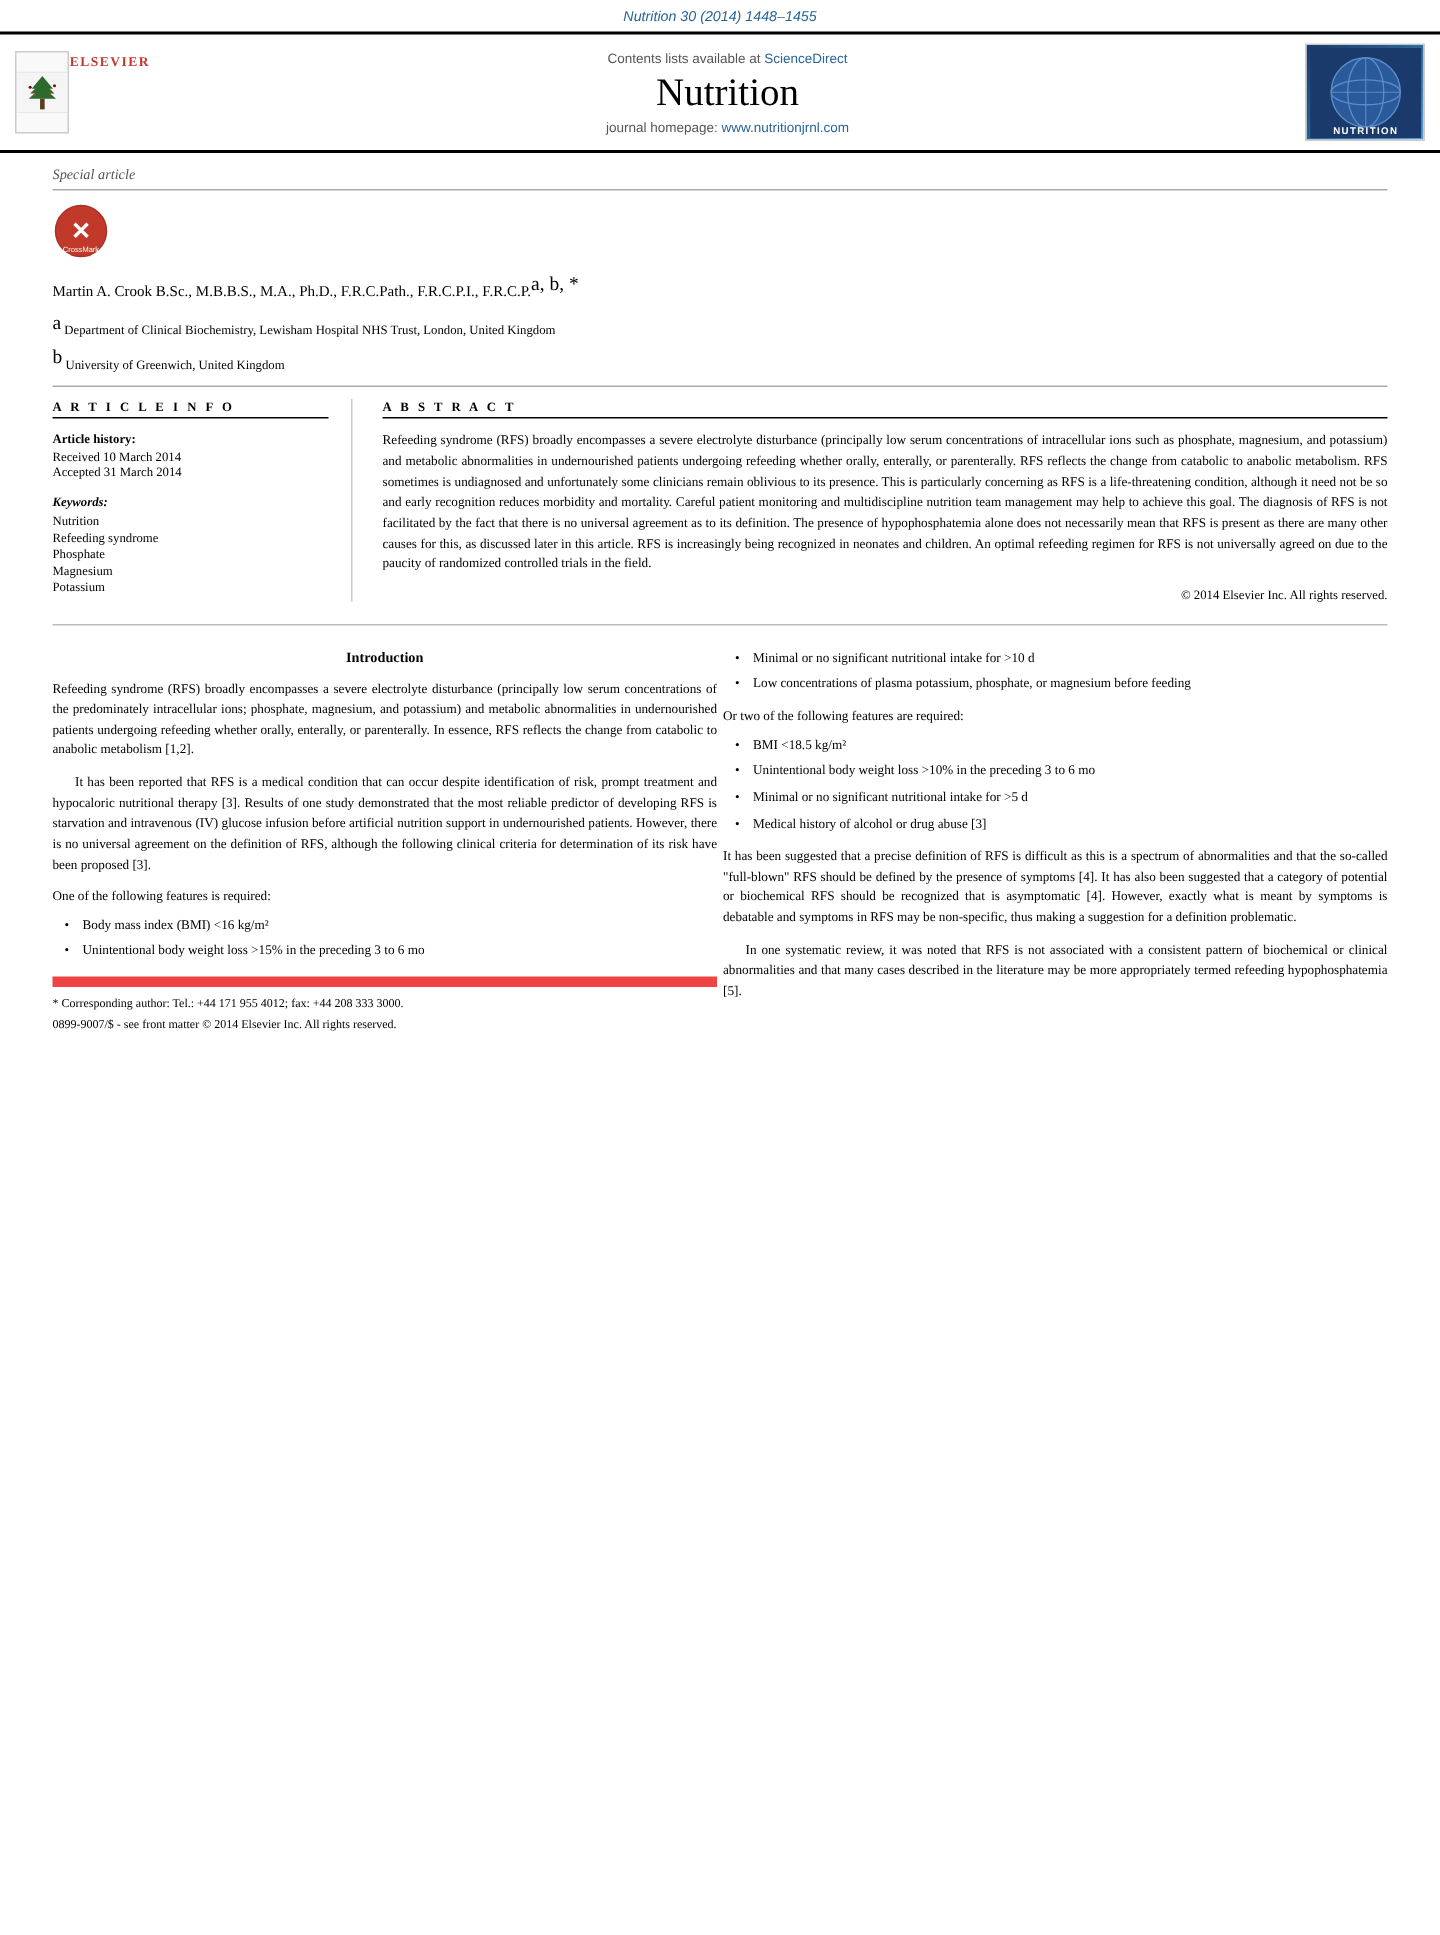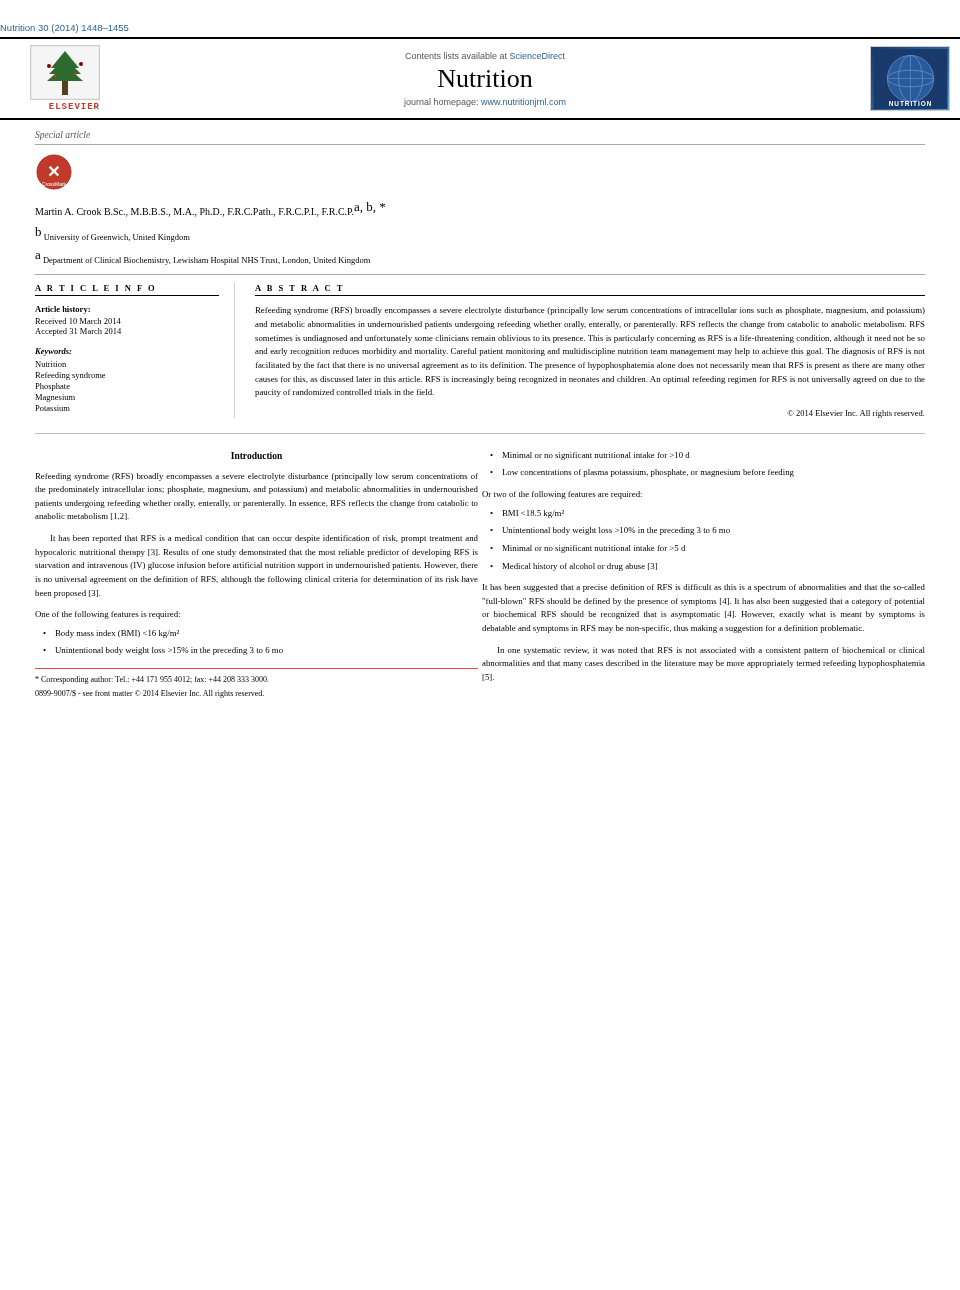--- a/index.html
+++ b/index.html
@@ -18,23 +18,22 @@
       border-top: 2px solid #000;
       border-bottom: 2px solid #000;
       padding: 6px 10px;
       gap: 10px;
     }
 
     .elsevier-logo {
       width: 90px;
       flex-shrink: 0;
       display: flex;
-      flex-direction: column;
-      align-items: flex-end;
-      font-family: Liberation Mono, monospace;
+      flex-direction: row;
+      align-items: flex-start;
     }
 
     .elsevier-logo .logo-img {
       width: 70px;
       height: 55px;
       border: 1px solid #ccc;
       display: flex;
       align-items: center;
       justify-content: center;
       font-size: 7px;
@@ -293,21 +292,21 @@
       left: 0;
       color: #000;
     }
 
     .features-header {
       margin-bottom: 5px;
       font-size: 8.8px;
     }
 
     .footer-section {
-      border-top: 1px solid #ef4444;
+      border-top: 7px solid #ef4444;
       padding-top: 5px;
       margin-top: 10px;
       font-size: 8px;
     }
 
     .footer-line {
       margin-bottom: 2px;
       color: #000;
     }
 
@@ -333,21 +332,21 @@
 
     
     .globe-decoration {
       width: 75px;
       height: 60px;
     }
   </style>
 </head>
 <body>
 
-<div style="padding: 22px 0 4px; font-size: 9.5px; color: #2a6496; font-family: Arial, sans-serif;">
+<div style="text-align:center; padding: 6px 0 4px; font-size: 9.5px; color: #2a6496; font-family: Arial, sans-serif; font-style: italic;">
   <span>Nutrition 30 (2014) 1448–1455</span>
 </div>
 
 <div class="journal-header">
 
   <div class="elsevier-logo">
     <div class="logo-img">
       <svg class="tree-decoration" viewBox="0 0 68 53" xmlns="http://www.w3.org/2000/svg">
 
         <rect width="68" height="53" fill="#f5f5f5" stroke="#ccc" stroke-width="0.5"></rect>
@@ -403,22 +402,22 @@
         <text x="18" y="32" text-anchor="middle" fill="white" font-size="5" font-family="Arial">CrossMark</text>
       </svg>
     </div>
   </div>
 
   <div class="authors-line">
     <span>Martin A. Crook B.Sc., M.B.B.S., M.A., Ph.D., F.R.C.Path., F.R.C.P.I., F.R.C.P.</span><sup>a, b, *</sup>
   </div>
 
   <div class="affiliations">
+    <div><sup>a</sup> <span>Department of Clinical Biochemistry, Lewisham Hospital NHS Trust, London, United Kingdom</span></div>
     <div><sup>b</sup> <span>University of Greenwich, United Kingdom</span></div>
-    <div><sup>a</sup> <span>Department of Clinical Biochemistry, Lewisham Hospital NHS Trust, London, United Kingdom</span></div>
   </div>
 
   <div class="affil-divider"></div>
 
   <div class="two-col-section">
 
     <div class="article-info-col">
       <div class="section-header">A R T I C L E   I N F O</div>
 
       <div class="article-history">

